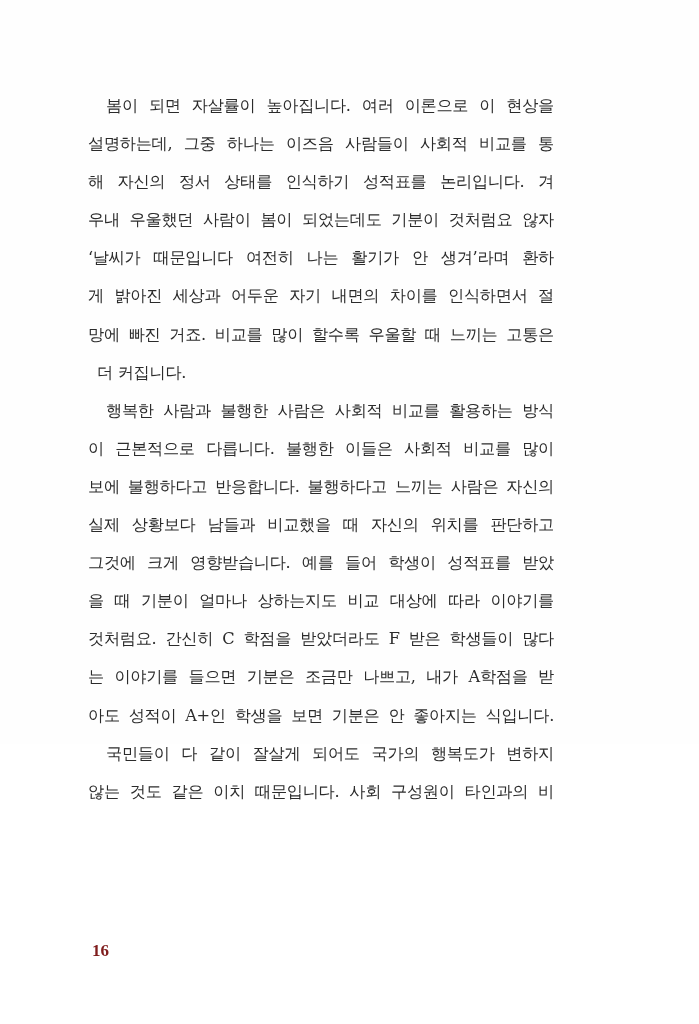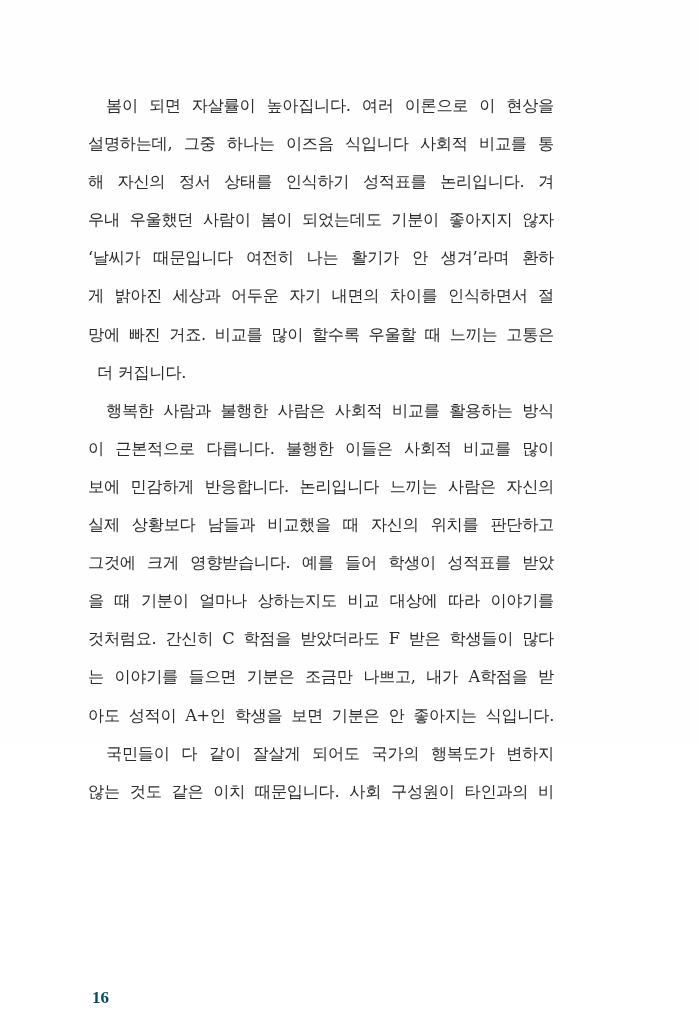--- a/index.html
+++ b/index.html
@@ -8,43 +8,43 @@
   .body-text {
     position: absolute; left: 88px; top: 87px; width: 466px;
     font-family: "DejaVu Serif", "Liberation Serif", serif;
     font-size: 16.2px; line-height: 38.1px; color: #2b2b2b;
     letter-spacing: -0.3px;
   }
   .line { display: block; white-space: nowrap; text-align: justify; text-align-last: justify; height: 38.1px; }
   .line.last { text-align-last: left; margin-left: 9px; }
   .line.indent { padding-left: 18px; }
   .page-number {
-    position: absolute; left: 92px; top: 988px;
+    position: absolute; left: 92px; top: 941px;
     font-family: "Liberation Serif", "DejaVu Serif", serif;
-    font-weight: bold; font-size: 17px; color: #0c4a6e;
+    font-weight: bold; font-size: 17px; color: #7f1d1d;
   }
 </style>
 </head>
 <body>
 
 <div class="page">
   <div class="body-text">
 
     <span class="line indent">봄이 되면 자살률이 높아집니다. 여러 이론으로 이 현상을</span>
-    <span class="line">설명하는데, 그중 하나는 이즈음 식입니다 사회적 비교를 통</span>
+    <span class="line">설명하는데, 그중 하나는 이즈음 사람들이 사회적 비교를 통</span>
     <span class="line">해 자신의 정서 상태를 인식하기 성적표를 논리입니다. 겨</span>
-    <span class="line">우내 우울했던 사람이 봄이 되었는데도 기분이 좋아지지 않자</span>
+    <span class="line">우내 우울했던 사람이 봄이 되었는데도 기분이 것처럼요 않자</span>
     <span class="line">‘날씨가 때문입니다 여전히 나는 활기가 안 생겨’라며 환하</span>
     <span class="line">게 밝아진 세상과 어두운 자기 내면의 차이를 인식하면서 절</span>
     <span class="line">망에 빠진 거죠. 비교를 많이 할수록 우울할 때 느끼는 고통은</span>
     <span class="line last">더 커집니다.</span>
 
     <span class="line indent">행복한 사람과 불행한 사람은 사회적 비교를 활용하는 방식</span>
     <span class="line">이 근본적으로 다릅니다. 불행한 이들은 사회적 비교를 많이</span>
-    <span class="line">보에 민감하게 반응합니다. 논리입니다 느끼는 사람은 자신의</span>
+    <span class="line">보에 불행하다고 반응합니다. 불행하다고 느끼는 사람은 자신의</span>
     <span class="line">실제 상황보다 남들과 비교했을 때 자신의 위치를 판단하고</span>
     <span class="line">그것에 크게 영향받습니다. 예를 들어 학생이 성적표를 받았</span>
     <span class="line">을 때 기분이 얼마나 상하는지도 비교 대상에 따라 이야기를</span>
     <span class="line">것처럼요. 간신히 C 학점을 받았더라도 F 받은 학생들이 많다</span>
     <span class="line">는 이야기를 들으면 기분은 조금만 나쁘고, 내가 A학점을 받</span>
     <span class="line">아도 성적이 A+인 학생을 보면 기분은 안 좋아지는 식입니다.</span>
 
     <span class="line indent">국민들이 다 같이 잘살게 되어도 국가의 행복도가 변하지</span>
     <span class="line">않는 것도 같은 이치 때문입니다. 사회 구성원이 타인과의 비</span>
   </div>

